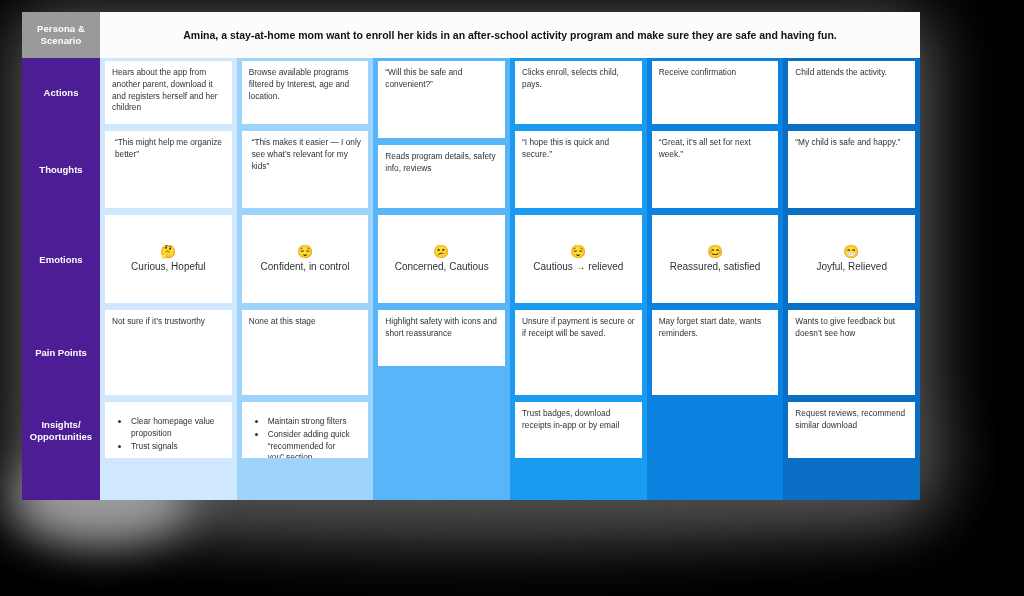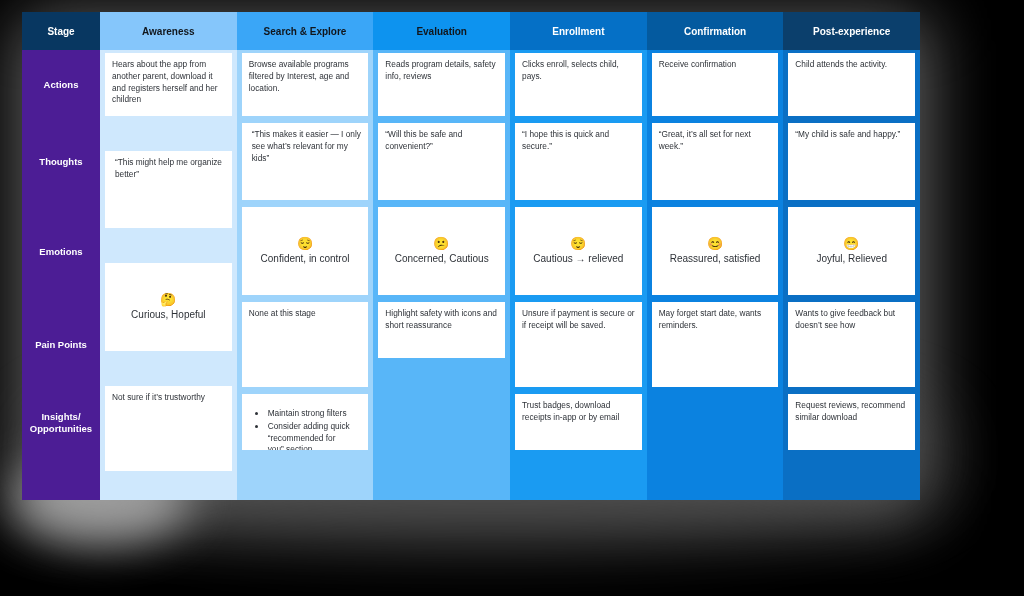--- a/index.html
+++ b/index.html
@@ -214,43 +214,36 @@
 </style>
 </head>
 <body>
 
 <div id="shadow-glow"></div>
 <div id="shadow-glow-2"></div>
 <div id="shadow-glow-3"></div>
 
 <div id="board">
 
-
-  <div class="stage-row">
-    <div class="stage-label">Stage</div>
-    <div id="stage-cells" style="display:flex;flex:1 1 auto;min-width:0;">
-        <div class="stage-cell" style="background: rgb(133, 198, 251); color: rgb(17, 22, 28);">Awareness</div>
-        <div class="stage-cell" style="background: rgb(58, 166, 247); color: rgb(17, 22, 28);">Search &amp; Explore</div>
-        <div class="stage-cell" style="background: rgb(13, 147, 239); color: rgb(17, 22, 28);">Evaluation</div>
-        <div class="stage-cell" style="background: rgb(5, 112, 198); color: rgb(255, 255, 255);">Enrollment</div>
-        <div class="stage-cell" style="background: rgb(4, 90, 159); color: rgb(255, 255, 255);">Confirmation</div>
-        <div class="stage-cell" style="background: rgb(11, 63, 108); color: rgb(255, 255, 255);">Post-experience</div>
-      </div>
+  <div class="persona-row">
+    <div class="persona-label">Persona &amp; Scenario</div>
+    <div class="persona-text">Amina, a stay-at-home mom want to enroll her kids in an after-school activity program and make sure they are safe and having fun.</div>
   </div>
+
 
   <div class="body-area">
     <div class="row-labels" id="row-labels">
         <div class="row-label" style="flex: 0 0 70px;">Actions</div>
         <div class="row-label" style="flex: 0 0 84px;">Thoughts</div>
         <div class="row-label" style="flex: 0 0 95px;">Emotions</div>
         <div class="row-label" style="flex: 0 0 92px;">Pain Points</div>
         <div class="row-label" style="flex: 0 0 63px;">Insights/ Opportunities</div>
       </div>
     <div class="columns" id="columns">
-        <div class="stage-column" style="background: rgb(207, 232, 253); gap: 28px;">
+        <div class="stage-column" style="background: rgb(207, 232, 253);">
           <div class="cell" style="flex: 0 0 70px;">
             <div class="card">
               <div>Hears about the app from another parent,  download it and registers herself and her children</div>
             </div>
           </div>
           <div class="cell" style="flex: 0 0 84px;">
             <div class="card">
               <div class="quote-indent">“This might help me organize better”</div>
             </div>
           </div>
@@ -299,28 +292,28 @@
           <div class="cell" style="flex: 0 0 63px;">
             <div class="card">
               <ul>
                 <li>Maintain strong filters</li>
                 <li>Consider adding quick “recommended for you” section</li>
               </ul>
             </div>
           </div>
         </div>
         <div class="stage-column" style="background: rgb(88, 182, 248);">
+          <div class="cell" style="flex: 0 0 84px;">
+            <div class="card">
+              <div>“Will this be safe and convenient?”</div>
+            </div>
+          </div>
           <div class="cell" style="flex: 0 0 70px;">
             <div class="card">
               <div>Reads program details, safety info, reviews</div>
-            </div>
-          </div>
-          <div class="cell" style="flex: 0 0 84px;">
-            <div class="card">
-              <div>“Will this be safe and convenient?”</div>
             </div>
           </div>
           <div class="cell" style="flex: 0 0 95px;">
             <div class="card emotion">
               <div class="emoji">😕</div>
               <div class="emotion-label">Concerned, Cautious</div>
             </div>
           </div>
           <div class="cell" style="flex: 0 0 63px;">
             <div class="card">

